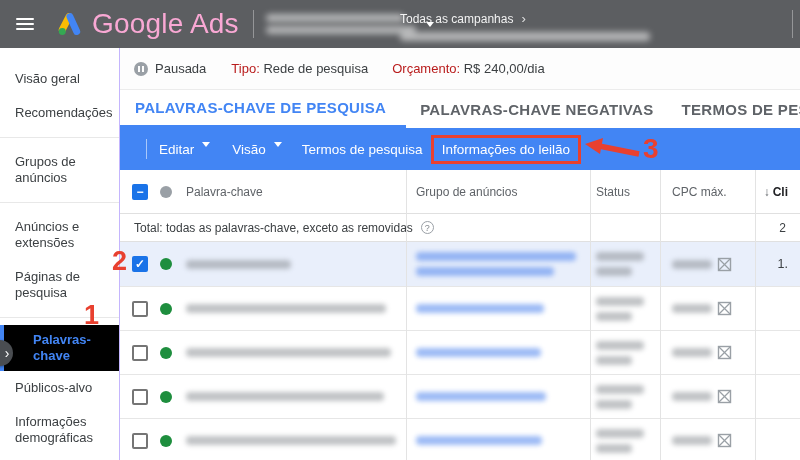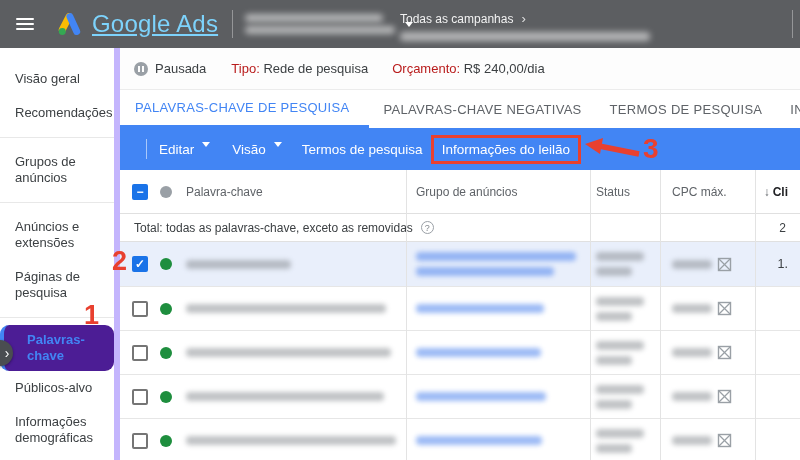--- a/index.html
+++ b/index.html
@@ -7,61 +7,61 @@
   body { font-family:"Liberation Sans", sans-serif; }
   .screen { position:relative; width:800px; height:460px; overflow:hidden; background:#fff; }
 
   
   .topbar { position:absolute; left:0; top:0; width:800px; height:48px; background:#5c5e61;
             display:flex; align-items:center; padding-left:16px; color:#fff; }
   .hamburger { width:18px; display:flex; flex-direction:column; gap:3px; cursor:pointer; }
   .hamburger span { display:block; height:2px; background:#fff; border-radius:1px; }
   .logo-wrap { display:flex; align-items:center; margin-left:22px; }
   .logo-svg { width:27px; height:27px; margin-right:9px; }
-  .logo-text { font-size:24px; letter-spacing:.2px; color:#7dd3fc; white-space:nowrap;text-decoration:underline; }
+  .logo-text { font-size:28px; letter-spacing:.2px; color:#f9a8d4; white-space:nowrap; }
   .tb-divider { width:1px; height:28px; background:rgba(255,255,255,.35); margin-left:14px; }
   .account-sel { display:flex; align-items:center; margin-left:12px; cursor:pointer; }
   .blur-stack { display:flex; flex-direction:column; gap:4px; }
   .blur-bar { border-radius:4px; filter:blur(3px); }
   .wb { background:rgba(255,255,255,.55); }
   .caret-down { width:0; height:0; border-left:4.5px solid transparent; border-right:4.5px solid transparent;
                 border-top:5px solid #fff; margin-left:10px; }
   .breadcrumb-block { position:absolute; left:400px; top:11px; }
   .breadcrumb-line { font-size:12px; color:rgba(255,255,255,.92); display:flex; align-items:center; gap:8px; }
   .bc-chev { font-size:13px; color:rgba(255,255,255,.8); }
   .tb-divider2 { position:absolute; left:792px; top:10px; width:1px; height:28px; background:rgba(255,255,255,.35); }
 
   
   .sidebar { position:absolute; left:0; top:48px; width:120px; height:412px; background:#fff;
-             border-right:6px solid #c4b5fd; padding-top:14px; font-size:13px; color:#3c4043; }
+             border-right:1px solid #c4b5fd; padding-top:14px; font-size:13px; color:#3c4043; }
   .side-item { padding:9px 10px 9px 15px; line-height:16px; cursor:pointer; }
   .side-div { border-top:1px solid #e8e8e8; margin:7px 0; }
-  .side-item.active { background:#4c1d95; border-left:4px solid #4285f4; padding-left:23px;
-                      color:#4285f4; font-weight:bold; padding-top:7px; padding-bottom:7px;border-radius:9px; }
+  .side-item.active { background:#000000; border-left:4px solid #4285f4; padding-left:29px;
+                      color:#4285f4; font-weight:bold; padding-top:7px; padding-bottom:7px; }
   .expand-btn { position:absolute; left:-13px; top:292px; width:26px; height:26px; border-radius:50%;
                 background:#4a4d51; box-shadow:0 1px 3px rgba(0,0,0,.4); color:#fff; font-size:14px;
                 display:flex; align-items:center; justify-content:center; padding-left:14px; cursor:pointer; }
 
   
   .main { position:absolute; left:120px; top:48px; width:680px; height:456px; background:#fff; }
 
   .statusbar { height:42px; background:#fdfdfd; border-bottom:1px solid #ececec; display:flex;
                align-items:center; padding-left:14px; font-size:13px; color:#3c4043; }
   .pause-ic { width:14px; height:14px; border-radius:50%; background:#9aa0a6; display:flex;
               align-items:center; justify-content:center; gap:2px; margin-right:7px; }
   .pause-ic i { display:block; width:2px; height:6px; background:#fdfdfd; }
   .lbl { color:#b91c1c; }
   .grp { display:flex; align-items:center; white-space:nowrap; }
   .m1 { margin-left:25px; } .m2 { margin-left:24px; } .m3 { margin-left:52px; }
   .link-blue { color:#4272db; cursor:pointer; display:flex; align-items:center; }
   .chev { display:inline-block; width:7px; height:7px; border-right:2px solid #4272db;
           border-bottom:2px solid #4272db; transform:rotate(45deg) translateY(-2px); margin-left:12px; }
 
   .tabsrow { height:38px; background:#fff; display:flex; align-items:stretch; padding-left:0; }
-  .tab { display:flex; align-items:center; padding:0 14px; font-size:13px; font-weight:normal;
+  .tab { display:flex; align-items:center; padding:0 14px; font-size:15px; font-weight:bold;
          letter-spacing:.3px; color:#5f6368; cursor:pointer; white-space:nowrap; }
   .tab.active { color:#4285f4; border-bottom:3px solid #4285f4; padding-left:15px; padding-right:20px; }
 
   .actionbar { height:42px; background:#4285f4; display:flex; align-items:center; padding-left:14px;
                color:#fff; font-size:13.5px; white-space:nowrap; }
   .ab-div { width:1px; height:20px; background:rgba(255,255,255,.55); margin:0 12px; }
   .ab-item { display:flex; cursor:pointer; }
   .wchev { display:inline-block; width:0; height:0; border-left:4.5px solid transparent;
            border-right:4.5px solid transparent; border-top:5px solid #fff; margin-left:8px; }
   .auction-box { border:3px solid #e8402f; padding:4px 8px; margin-left:8px; cursor:pointer; }

